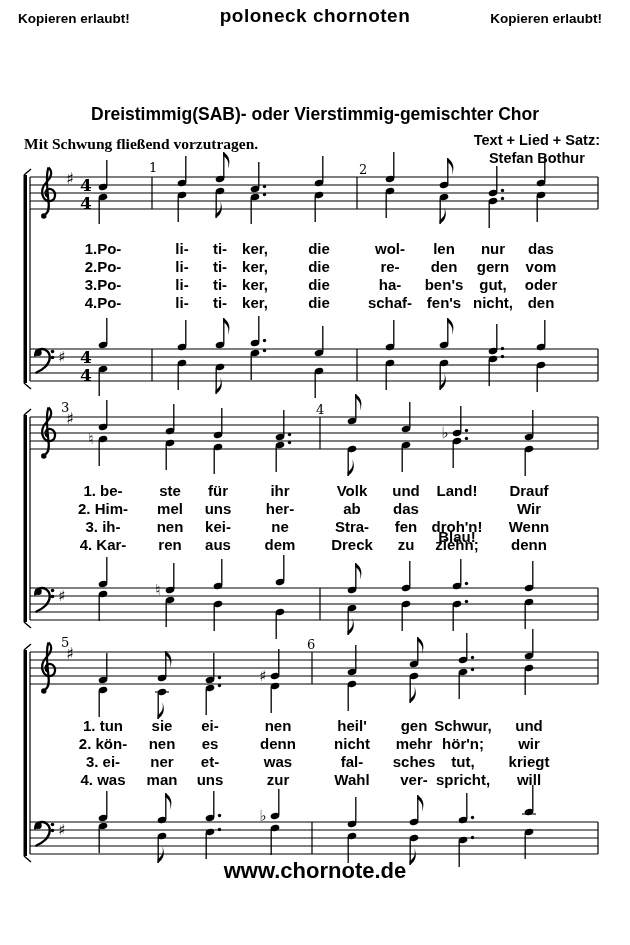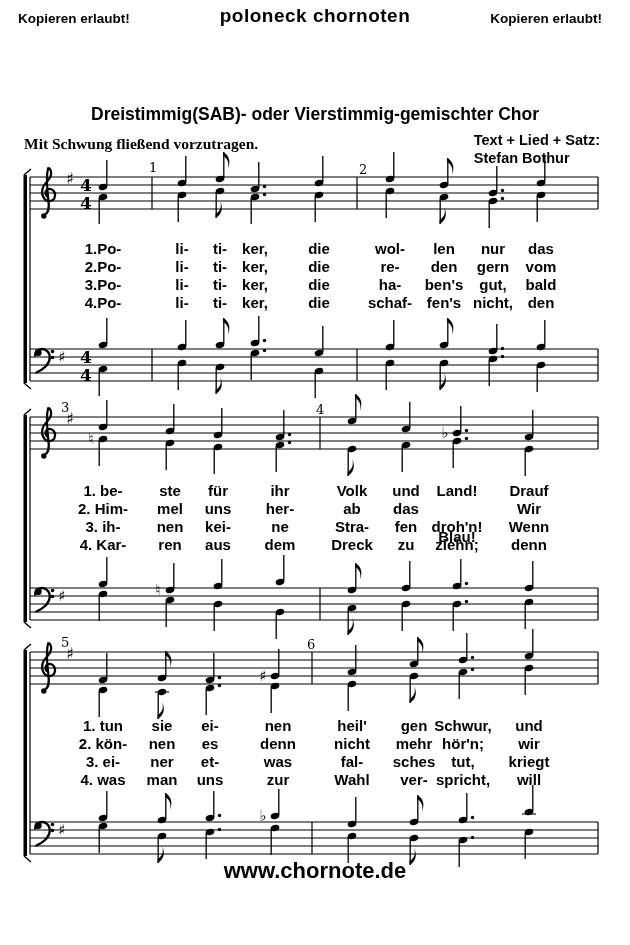--- a/index.html
+++ b/index.html
@@ -7,21 +7,21 @@
   .page{position:relative;width:630px;height:945px;background:#fff;overflow:hidden;}
   .notice{position:absolute;top:11px;font-size:13.5px;font-weight:bold;white-space:nowrap;}
   .notice.left{left:18px;}
   .notice.right{right:28px;}
   .pub{position:absolute;top:5px;left:0;right:0;text-align:center;font-size:19px;font-weight:bold;letter-spacing:.5px;}
   .title{position:absolute;top:28px;left:0;right:0;text-align:center;
          font-family:"DejaVu Serif",serif;font-style:italic;font-weight:bold;
          font-size:56px;letter-spacing:2px;}
   .subtitle{position:absolute;top:104px;left:0;right:0;text-align:center;font-weight:bold;font-size:17.5px;}
   .tempo{position:absolute;left:24px;top:135px;font-family:"Liberation Serif",serif;font-weight:bold;font-size:15.5px;}
-  .credits{position:absolute;right:30px;top:131px;font-weight:bold;font-size:14.5px;line-height:18px;}
+  .credits{position:absolute;right:30px;top:131px;text-align:center;font-weight:bold;font-size:14.5px;line-height:18px;}
   .footer{position:absolute;left:0;right:0;top:858px;text-align:center;font-weight:bold;font-size:22px;}
   #score{position:absolute;left:0;top:0;}
   .lyr{position:absolute;transform:translateX(-50%);font-size:15px;font-weight:bold;white-space:nowrap;}
   .mnum{position:absolute;font-family:"DejaVu Serif",serif;font-size:13px;}
 </style>
 </head>
 <body>
 
 <div class="page">
   <span class="notice left">Kopieren erlaubt!</span>
@@ -564,21 +564,21 @@
       <span class="lyr" style="left: 493px; top: 258px;">gern</span>
       <span class="lyr" style="left: 541px; top: 258px;">vom</span>
       <span class="lyr" style="left: 103px; top: 276px;">3.Po-</span>
       <span class="lyr" style="left: 182px; top: 276px;">li-</span>
       <span class="lyr" style="left: 220px; top: 276px;">ti-</span>
       <span class="lyr" style="left: 255px; top: 276px;">ker,</span>
       <span class="lyr" style="left: 319px; top: 276px;">die</span>
       <span class="lyr" style="left: 390px; top: 276px;">ha-</span>
       <span class="lyr" style="left: 444px; top: 276px;">ben's</span>
       <span class="lyr" style="left: 493px; top: 276px;">gut,</span>
-      <span class="lyr" style="left: 541px; top: 276px;">bald</span>
+      <span class="lyr" style="left: 541px; top: 276px;">oder</span>
       <span class="lyr" style="left: 103px; top: 294px;">4.Po-</span>
       <span class="lyr" style="left: 182px; top: 294px;">li-</span>
       <span class="lyr" style="left: 220px; top: 294px;">ti-</span>
       <span class="lyr" style="left: 255px; top: 294px;">ker,</span>
       <span class="lyr" style="left: 319px; top: 294px;">die</span>
       <span class="lyr" style="left: 390px; top: 294px;">schaf-</span>
       <span class="lyr" style="left: 444px; top: 294px;">fen's</span>
       <span class="lyr" style="left: 493px; top: 294px;">nicht,</span>
       <span class="lyr" style="left: 541px; top: 294px;">den</span>
       <span class="mnum" style="left: 61px; top: 400px;">3</span>

